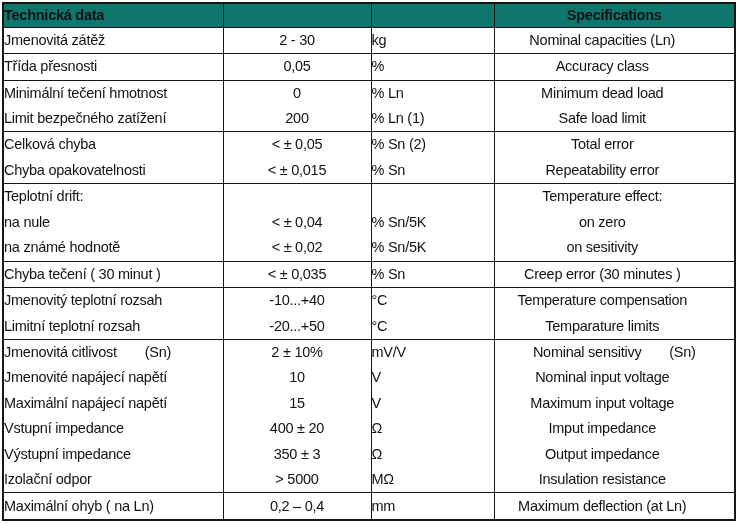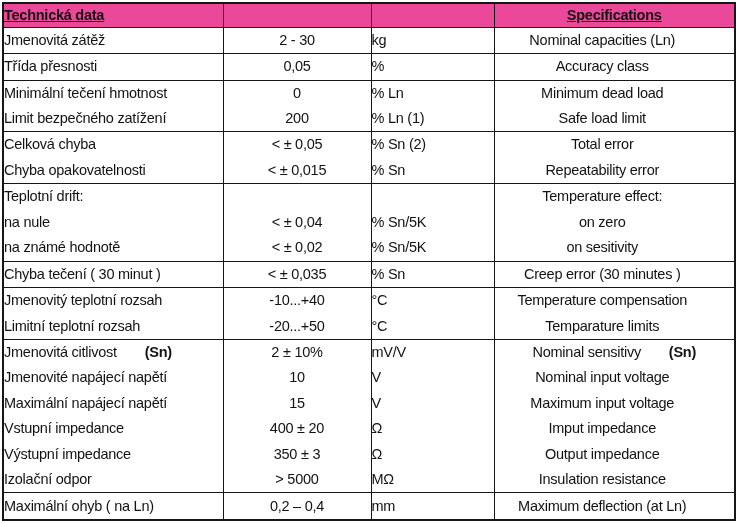--- a/index.html
+++ b/index.html
@@ -17,33 +17,33 @@
   table.spec th, table.spec td {
     padding: 0; margin: 0; vertical-align: middle;
     font-size: 14.5px; line-height: 1.05;
     letter-spacing: -0.25px; height: 22.5px;
     overflow: hidden; white-space: nowrap;
   }
   
   .c-val, .c-unit, .c-en { border-left: 1.7px solid #161616; }
   
   thead th {
-    background: #ec4899; text-align: left; font-weight: bold;
-    border-bottom: 1.7px solid #161616; font-size: 15px; text-decoration: underline;
+    background: #0f766e; text-align: left; font-weight: bold;
+    border-bottom: 1.7px solid #161616; font-size: 15px;
   }
   .h-cs { padding-left: 7px; }
   .h-en { padding-left: 24px; }
   
   tr.sep td { border-bottom: 1.7px solid #161616; }
   
   .c-cs  { text-align: left; padding-left: 7px; }
   .c-val { text-align: center; }
   .c-unit{ }
   .c-en  { text-align: center; padding-left: 24px; }
-  b.bsn { font-weight: bold; padding-left: 24px; }
+  b.bsn { font-weight: normal; padding-left: 24px; }
 </style>
 </head>
 <body>
 
 <div class="page">
   <table class="spec">
     <colgroup>
       <col style="width:220px">
       <col style="width:148px">
       <col style="width:123px">

